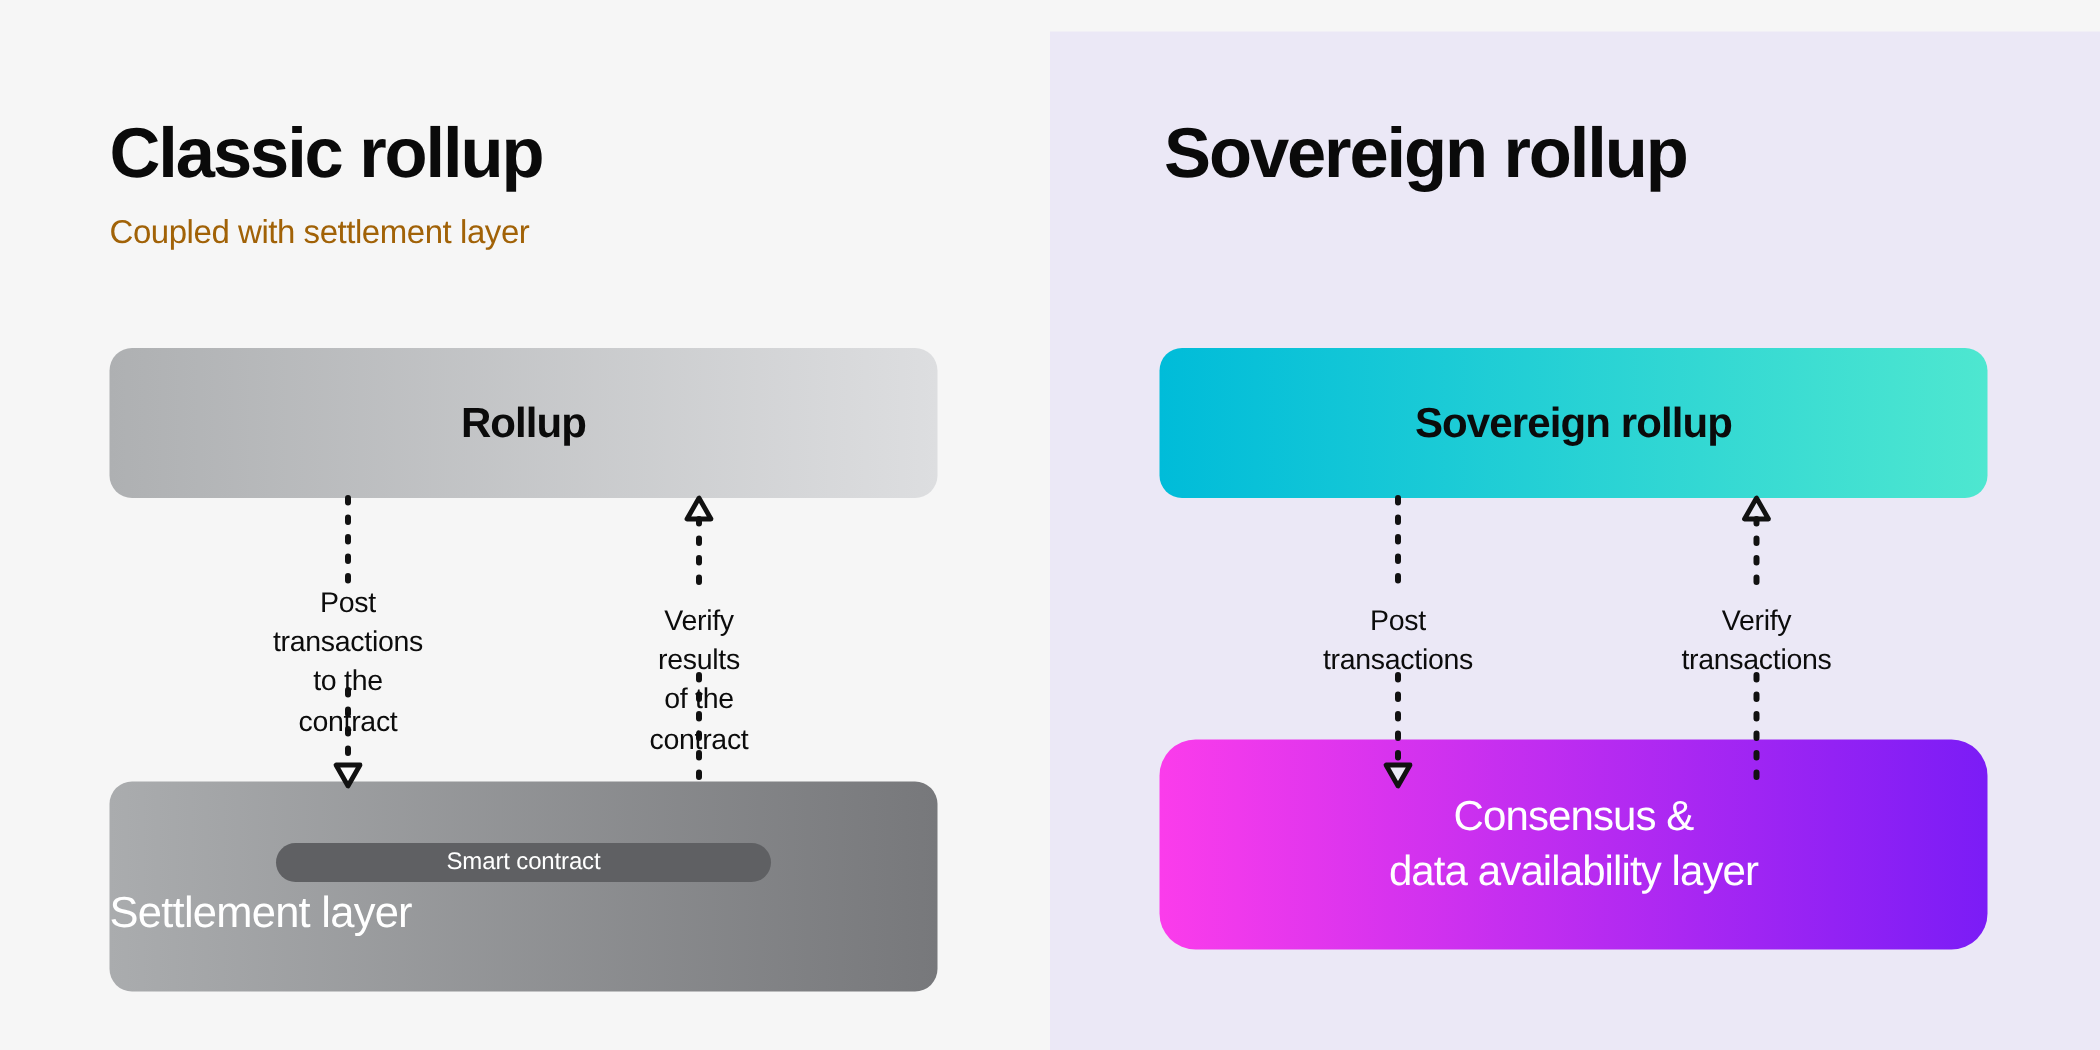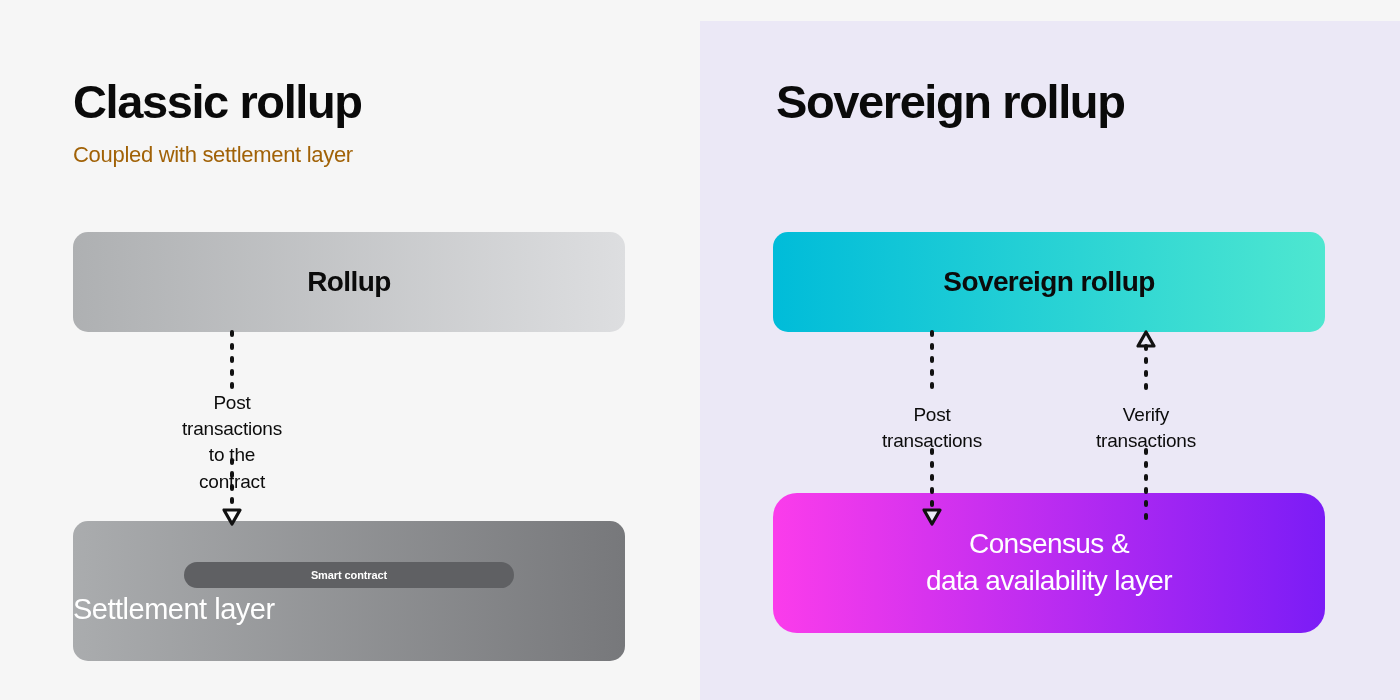--- a/index.html
+++ b/index.html
@@ -47,21 +47,21 @@
     line-height:1.32; text-align:center; white-space:pre-line;
   }
   .label-dark  { color:#0b0b0b; }
   .label-light { color:#ffffff; font-weight:500; }
 
   .pill {
     position:absolute; left:111px; top:41px;
     width:330px; height:26px; border-radius:13px;
     background:#5f6063; display:flex; align-items:center; justify-content:center;
   }
-  .pill-text { font-size:11px; color:#ffffff; letter-spacing:-0.1px;font-weight:bold; }
+  .pill-text { font-size:16px; color:#ffffff; letter-spacing:-0.1px; }
   .settlement-text {
     position:absolute; left:0; right:0; top:72px; 
     font-size:29px; font-weight:500; color:#ffffff; letter-spacing:-0.5px;
   }
 
   
   .arrow { position:absolute; top:311px; height:192px; width:40px; }
   .arrow svg { display:block; overflow:visible; }
 
   .arrow-label {
@@ -97,20 +97,29 @@
       <svg width="40" height="192" viewBox="0 0 40 192">
         <line x1="20" y1="0" x2="20" y2="58" stroke="#111" stroke-width="4" stroke-dasharray="3 10" stroke-linecap="round"></line>
         <line x1="20" y1="128" x2="20" y2="178" stroke="#111" stroke-width="4" stroke-dasharray="3 10" stroke-linecap="round"></line>
         <polygon points="20,192 12,178 28,178" fill="#fbfbfb" stroke="#111" stroke-width="3.2" stroke-linejoin="round"></polygon>
       </svg>
       <div class="arrow-label" style="top:58px;">Post
 transactions
 to the contract</div>
     </div>
 
+    <div class="arrow" style="left:446px;">
+      <svg width="40" height="192" viewBox="0 0 40 192">
+        <polygon points="20,0 12,14 28,14" fill="#fbfbfb" stroke="#111" stroke-width="3.2" stroke-linejoin="round"></polygon>
+        <line x1="20" y1="14" x2="20" y2="62" stroke="#111" stroke-width="4" stroke-dasharray="3 10" stroke-linecap="round"></line>
+        <line x1="20" y1="118" x2="20" y2="192" stroke="#111" stroke-width="4" stroke-dasharray="3 10" stroke-linecap="round"></line>
+      </svg>
+      <div class="arrow-label" style="top:70px;">Verify results
+of the contract</div>
+    </div>
   </div>
 
   <div class="panel panel-right">
 
     <div class="heading">
       <div class="title">Sovereign rollup</div>
     </div>
 
     <div class="box box-top grad-sov-rollup" style="left:73px;">
       <div class="box-label label-dark">Sovereign rollup</div>
@@ -124,21 +133,21 @@
     <div class="arrow" style="left:212px;">
       <svg width="40" height="192" viewBox="0 0 40 192">
         <line x1="20" y1="0" x2="20" y2="58" stroke="#111" stroke-width="4" stroke-dasharray="3 10" stroke-linecap="round"></line>
         <line x1="20" y1="118" x2="20" y2="178" stroke="#111" stroke-width="4" stroke-dasharray="3 10" stroke-linecap="round"></line>
         <polygon points="20,192 12,178 28,178" fill="#ecebf7" stroke="#111" stroke-width="3.2" stroke-linejoin="round"></polygon>
       </svg>
       <div class="arrow-label" style="top:70px;">Post
 transactions</div>
     </div>
 
-    <div class="arrow" style="left:426px;">
+    <div class="arrow" style="left:451px;">
       <svg width="40" height="192" viewBox="0 0 40 192">
         <polygon points="20,0 12,14 28,14" fill="#ecebf7" stroke="#111" stroke-width="3.2" stroke-linejoin="round"></polygon>
         <line x1="20" y1="14" x2="20" y2="62" stroke="#111" stroke-width="4" stroke-dasharray="3 10" stroke-linecap="round"></line>
         <line x1="20" y1="118" x2="20" y2="192" stroke="#111" stroke-width="4" stroke-dasharray="3 10" stroke-linecap="round"></line>
       </svg>
       <div class="arrow-label" style="top:70px;">Verify
 transactions</div>
     </div>
   </div>
 </div>

